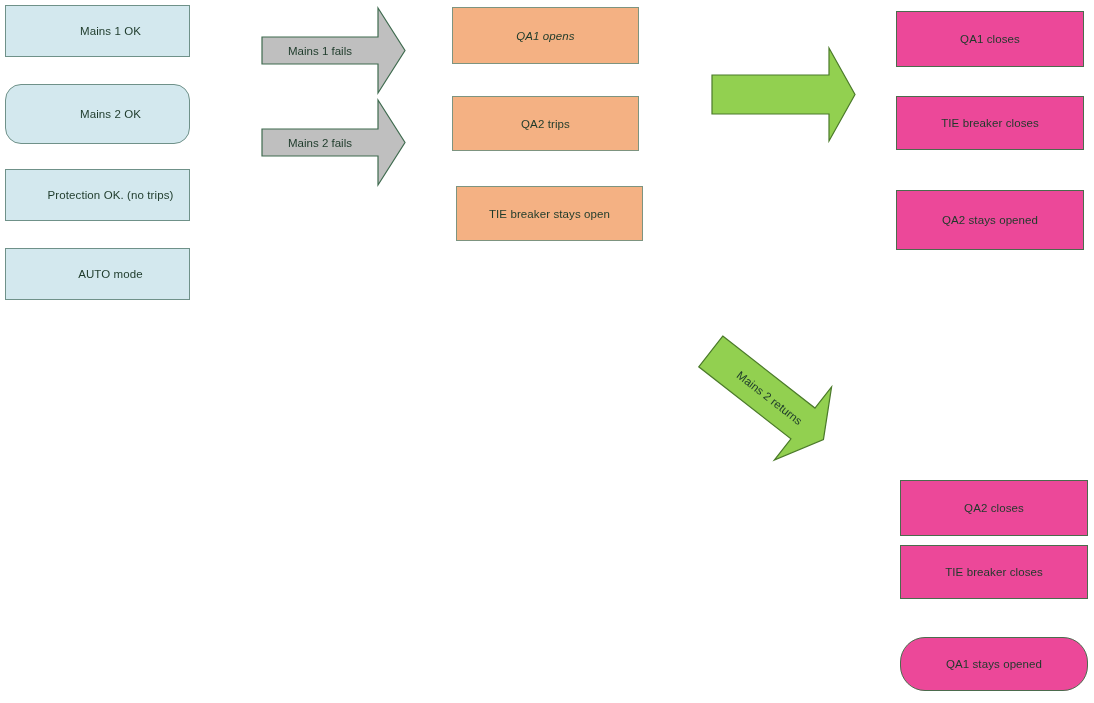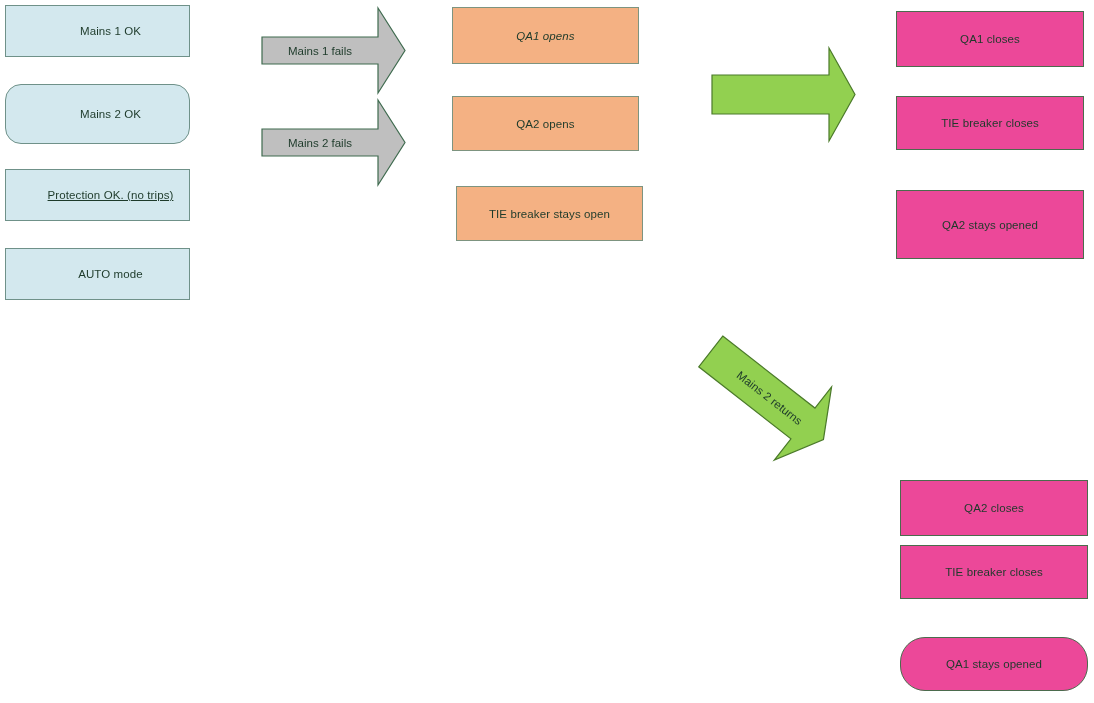--- a/index.html
+++ b/index.html
@@ -74,21 +74,21 @@
 <div id="canvas">
 
   <div class="node blue" style="left:5px; top:5px; width:185px; height:52px;">
     <span>Mains 1 OK</span>
   </div>
 
   <div class="node blue" style="left:5px; top:84px; width:185px; height:60px;border-radius:16px;">
     <span>Mains 2 OK</span>
   </div>
 
-  <div class="node blue" style="left:5px; top:169px; width:185px; height:52px;text-decoration:underline;">
+  <div class="node blue" style="left:5px; top:169px; width:185px; height:52px;">
     <span>Protection OK. (no trips)</span>
   </div>
 
   <div class="node blue" style="left:5px; top:248px; width:185px; height:52px;">
     <span>AUTO mode</span>
   </div>
 
   <div class="arrow" style="left:262px; top:8px; width:144px; height:85px;">
     <svg width="144" height="85" viewBox="0 0 144 85">
       <polygon points="0,29 116,29 116,0 143,42.5 116,85 116,56 0,56" fill="#bfbfbf" stroke="#3f6b4f" stroke-width="1.2"></polygon>
@@ -105,42 +105,42 @@
     <div class="arrow-label" style="width:116px;">
       <span>Mains 2 fails</span>
     </div>
   </div>
 
   <div class="node orange" style="left:452px; top:7px; width:187px; height:57px;font-style:italic;">
     <span>QA1 opens</span>
   </div>
 
   <div class="node orange" style="left:452px; top:96px; width:187px; height:55px;">
-    <span>QA2 opens</span>
+    <span>QA2 trips</span>
   </div>
 
   <div class="node orange" style="left:456px; top:186px; width:187px; height:55px;">
     <span>TIE breaker stays open</span>
   </div>
 
   <div class="arrow" style="left:712px; top:48px; width:144px; height:93px;">
     <svg width="144" height="93" viewBox="0 0 144 93">
       <polygon points="0,27 117,27 117,0 143,46.5 117,93 117,66 0,66" fill="#92d050" stroke="#4b7a2a" stroke-width="1.2"></polygon>
     </svg>
   </div>
 
   <div class="node khaki" style="left:896px; top:11px; width:188px; height:56px;">
     <span>QA1 closes</span>
   </div>
 
   <div class="node khaki" style="left:896px; top:96px; width:188px; height:54px;">
     <span>TIE breaker closes</span>
   </div>
 
-  <div class="node khaki" style="left:896px; top:190px; width:188px; height:69px;">
+  <div class="node khaki" style="left:896px; top:190px; width:188px; height:60px;">
     <span>QA2 stays opened</span>
   </div>
 
   <div class="arrow" style="left:690px; top:338px; width:170px; height:145px;">
     <svg width="170" height="145" viewBox="0 0 170 145">
       <g transform="rotate(38 85 72.5)">
         <polygon points="-2,46 115,46 115,19 141,65.5 115,112 115,85 -2,85" fill="#92d050" stroke="#4b7a2a" stroke-width="1.2"></polygon>
       </g>
     </svg>
     <div class="arrow-label rotated" style="transform: rotate(38deg) translate(-12px, -7px);">

